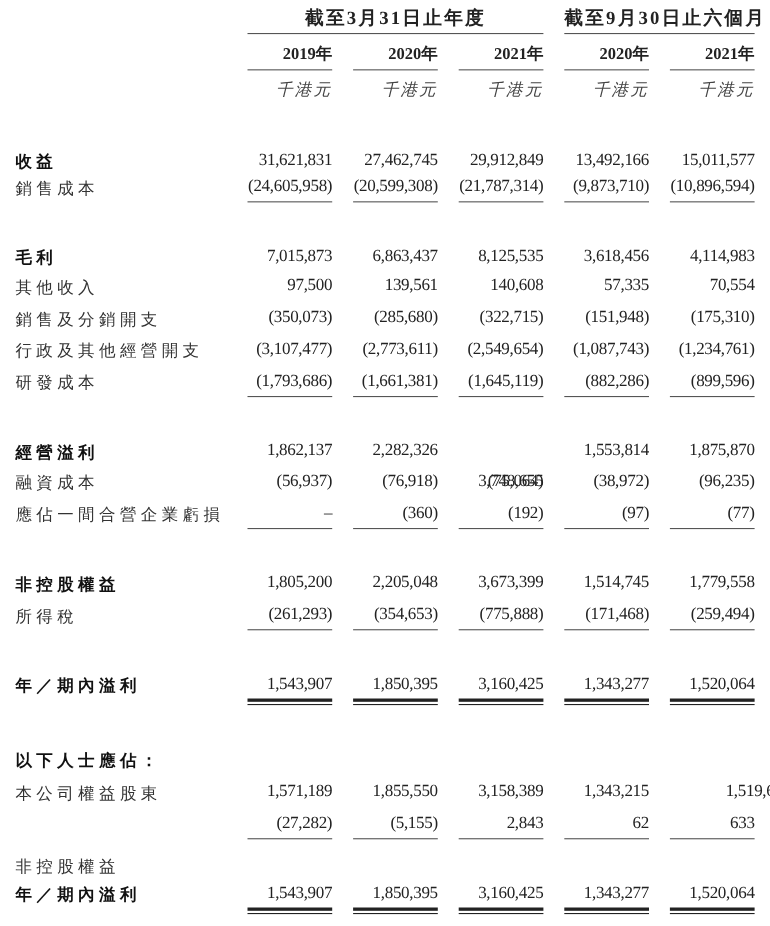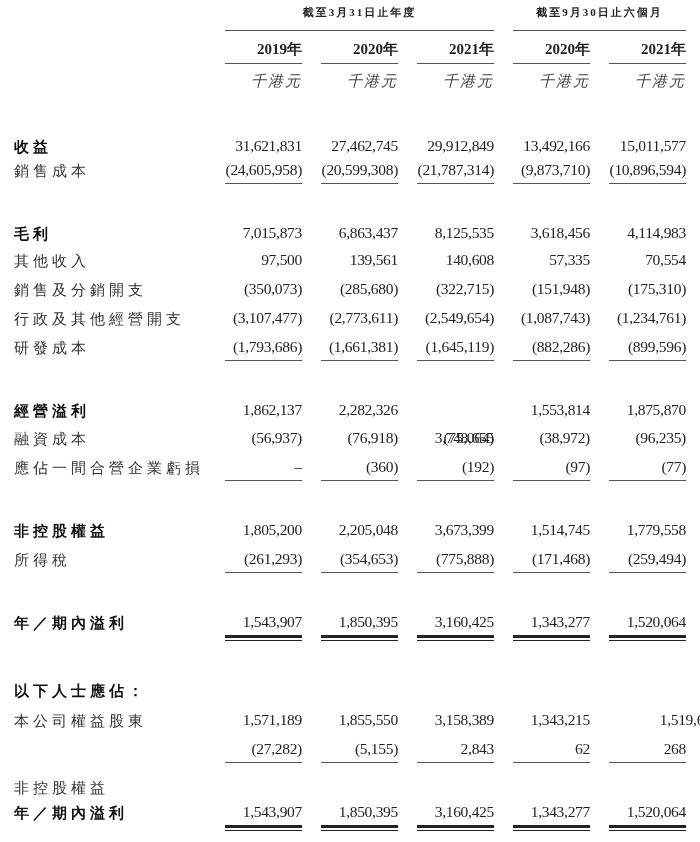--- a/index.html
+++ b/index.html
@@ -1,18 +1,18 @@
 <!DOCTYPE html>
 <html><head>
 <meta charset="utf-8">
 <style>
   html, body { margin:0; padding:0; background:#fff; }
   body { width:700px; height:842px; position:relative; overflow:hidden;
          font-family:"Liberation Serif","DejaVu Serif",serif; color:#222; }
-  .grp-title { position:absolute; top:5px; height:22px; font-size:11px; font-weight:bold;
+  .grp-title { position:absolute; top:5px; height:22px; font-size:17px; font-weight:bold;
                text-align:center; letter-spacing:2px; white-space:nowrap; }
   .grp-line { position:absolute; top:30px; height:1px; background:#555; }
   .yr { position:absolute; top:40px; width:77px; text-align:right; font-size:15px; font-weight:bold; white-space:nowrap; }
   .yr-line { position:absolute; top:63px; width:77px; height:1px; background:#555; }
   .unit { position:absolute; top:72px; width:77px; text-align:right; font-size:15px; font-style:italic; color:#444; letter-spacing:2px; }
   .label { position:absolute; left:14px; font-size:15px; letter-spacing:4px; white-space:nowrap;
            font-family:"DejaVu Sans","Liberation Sans",sans-serif; color:#333; }
   .label.bold { font-weight:bold; color:#111; }
   .num { position:absolute; width:77px; text-align:right; font-size:15.5px; white-space:nowrap; letter-spacing:-0.3px; }
   .rule { position:absolute; width:77px; height:1px; background:#555; }
@@ -154,21 +154,21 @@
     <div class="num" style="left: 225px; top: 711px;">1,571,189</div>
     <div class="num" style="left: 321px; top: 711px;">1,855,550</div>
     <div class="num" style="left: 417px; top: 711px;">3,158,389</div>
     <div class="num" style="left: 513px; top: 711px;">1,343,215</div>
     <div class="num" style="left: 642px; top: 711px;">1,519,612</div>
     <div class="label" style="top: 741px; margin-top: 38px;">非控股權益</div>
     <div class="num" style="left: 225px; top: 740px;">(27,282)</div>
     <div class="num" style="left: 321px; top: 740px;">(5,155)</div>
     <div class="num" style="left: 417px; top: 740px;">2,843</div>
     <div class="num" style="left: 513px; top: 740px;">62</div>
-    <div class="num" style="left: 609px; top: 740px;">268</div>
+    <div class="num" style="left: 609px; top: 740px;">633</div>
     <div class="rule" style="left: 225px; top: 762px;"></div>
     <div class="rule" style="left: 321px; top: 762px;"></div>
     <div class="rule" style="left: 417px; top: 762px;"></div>
     <div class="rule" style="left: 513px; top: 762px;"></div>
     <div class="rule" style="left: 609px; top: 762px;"></div>
     <div class="label bold" style="top: 804px;">年／期內溢利</div>
     <div class="num" style="left: 225px; top: 803px;">1,543,907</div>
     <div class="num" style="left: 321px; top: 803px;">1,850,395</div>
     <div class="num" style="left: 417px; top: 803px;">3,160,425</div>
     <div class="num" style="left: 513px; top: 803px;">1,343,277</div>

